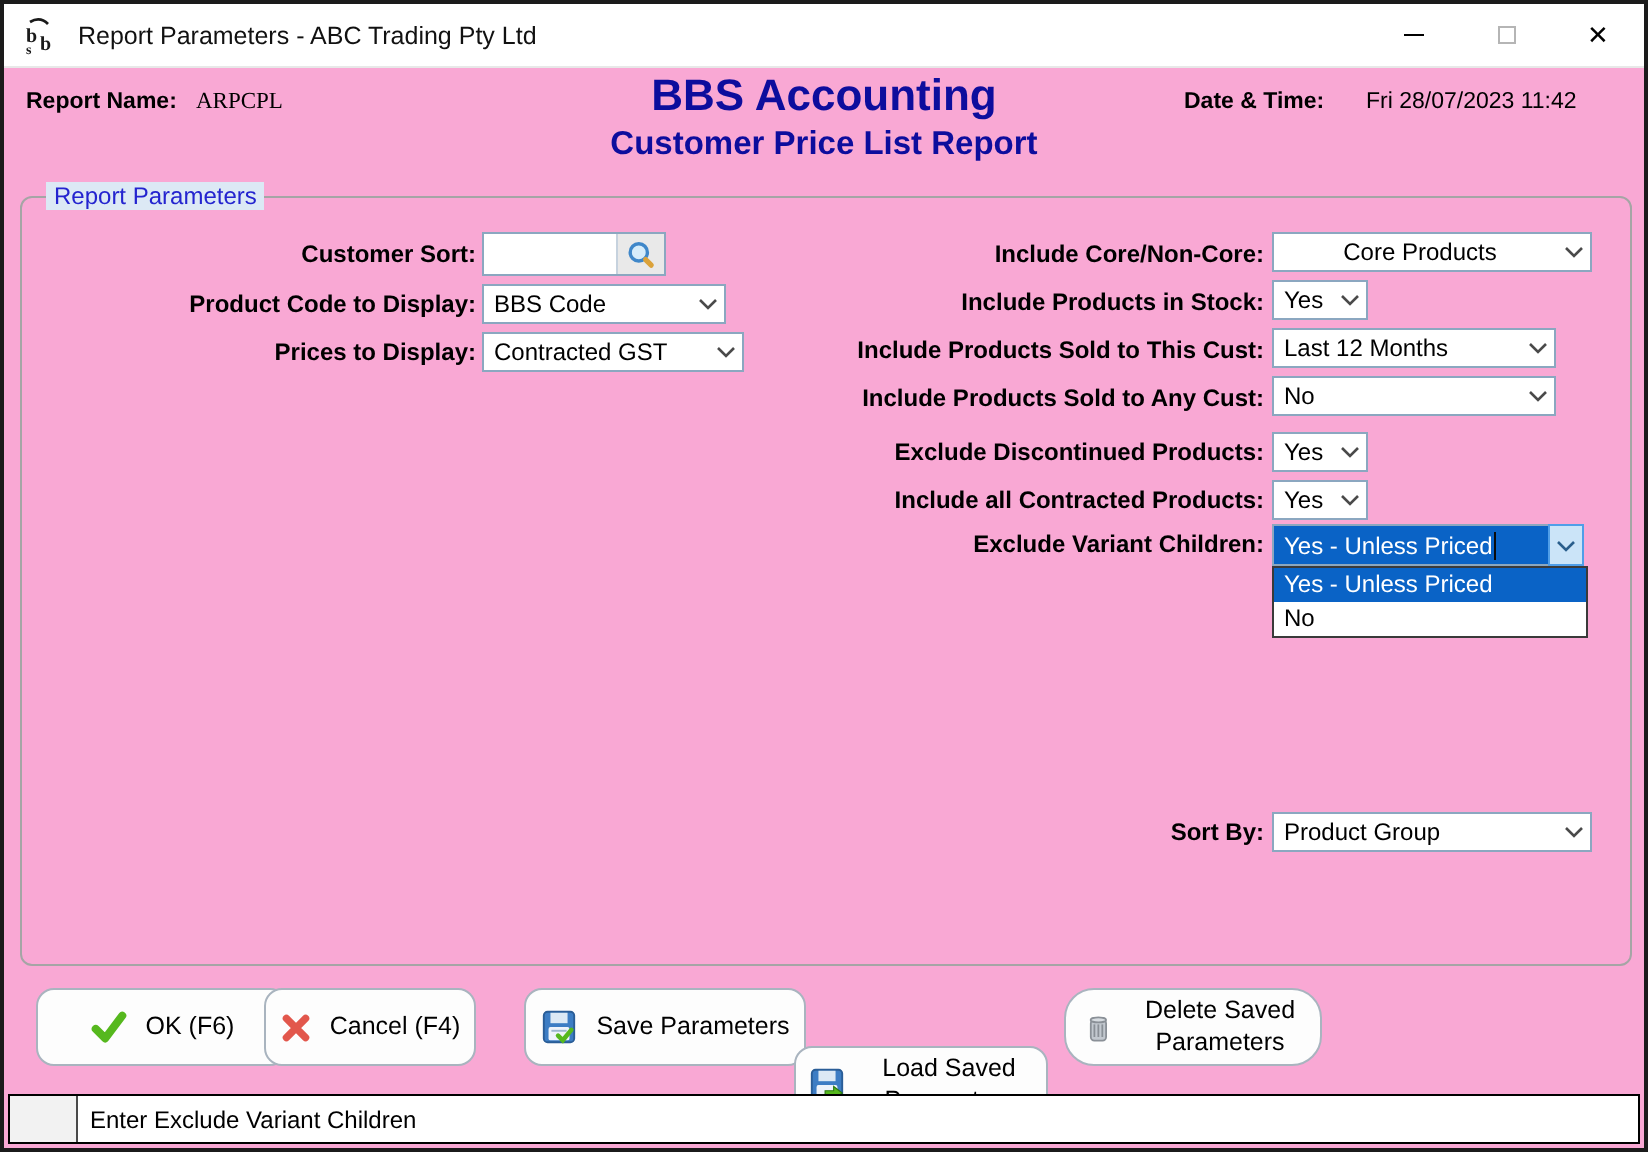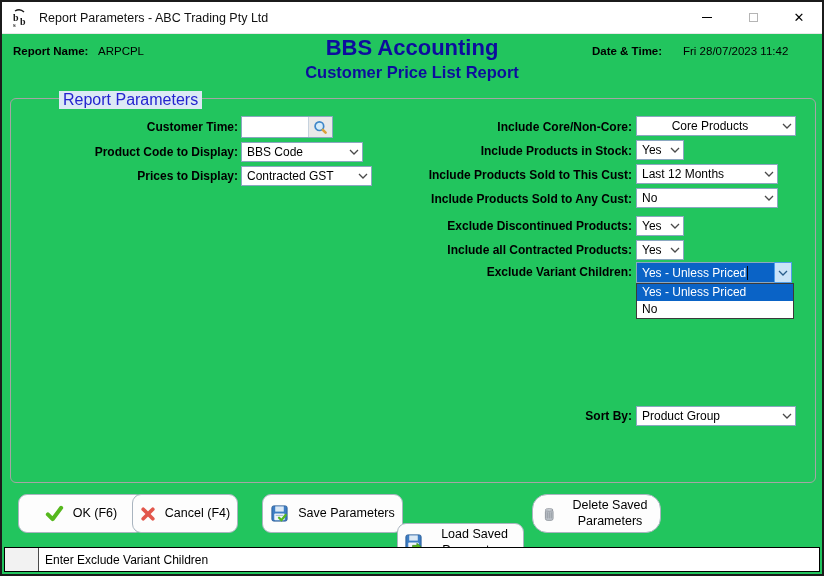--- a/index.html
+++ b/index.html
@@ -13,32 +13,32 @@
   .titlebar{position:absolute;left:2px;top:2px;right:2px;height:32px;background:#fff;
     display:flex;align-items:center;border-bottom:1px solid #e8e8e8;}
   .app-icon{margin:0 8px 0 9px;display:flex;align-items:center;}
   .win-title{font-size:12.5px;color:#111;}
   .win-controls{margin-left:auto;display:flex;height:100%;}
   .win-btn{width:46px;height:100%;display:flex;align-items:center;justify-content:center;cursor:default;}
   .glyph-min{width:10px;height:1px;background:#000;}
   .glyph-max{width:9px;height:9px;border:1px solid #b5b5b5;}
   .glyph-close{font-size:13px;color:#000;line-height:1;}
   
-  .body{position:absolute;left:2px;top:34px;right:2px;bottom:2px;background:#22c55e;}
+  .body{position:absolute;left:2px;top:34px;right:2px;bottom:2px;background:#f9a8d4;}
   .hdr-label{position:absolute;font-size:11.5px;font-weight:bold;white-space:nowrap;}
   .hdr-value{position:absolute;font-size:11.5px;white-space:nowrap;}
   .app-title{position:absolute;left:0;right:0;top:1px;text-align:center;
     font-size:22px;font-weight:bold;color:#0d0d9d;}
   .report-title{position:absolute;left:0;right:0;top:29px;text-align:center;
     font-size:16.5px;font-weight:bold;color:#0d0d9d;}
   
   .groupbox{position:absolute;left:8px;top:64px;width:806px;height:385px;
     border:1px solid #a5a5a5;border-radius:6px;}
   .group-legend{position:absolute;left:12px;top:-8px;background:#dce9f5;padding:0 4px;
-    font-size:16px;color:#2424cf;margin-left:36px;}
+    font-size:12px;color:#2424cf;}
   .flabel{position:absolute;font-size:12px;font-weight:bold;text-align:right;white-space:nowrap;}
   .flabel.l{left:0;width:227px;}
   .flabel.r{left:300px;width:321px;}
   
   .combo{position:absolute;background:#fff;border:1px solid #8ba7c0;display:flex;
     align-items:center;font-size:12px;cursor:default;}
   .combo .txt{flex:1;padding-left:5px;white-space:nowrap;overflow:hidden;}
   .combo .arr{width:17px;height:100%;display:flex;align-items:center;justify-content:center;flex:none;}
   .combo.open{padding:0;}
   .combo.open .sel{flex:1;height:100%;background:#0a63c6;color:#fff;display:flex;
@@ -89,30 +89,30 @@
         </div>
       <div class="win-btn">
           <span class="glyph-close">✕</span>
         </div>
     </div>
   </div>
 
   <div class="body">
 
     <span class="hdr-label" style="left:11px;top:11px;">Report Name:</span>
-    <span class="hdr-value" style="left:96px;top:11px;">ARPCPL</span>
+    <span class="hdr-value" style="left:96px;top:11px;font-family:Liberation Serif, serif;">ARPCPL</span>
     <div class="app-title">BBS Accounting</div>
     <div class="report-title">Customer Price List Report</div>
     <span class="hdr-label" style="left:590px;top:11px;">Date &amp; Time:</span>
     <span class="hdr-value" style="left:681px;top:11px;">Fri 28/07/2023 11:42</span>
 
     <div class="groupbox">
       <span class="group-legend">Report Parameters</span>
 
-      <span class="flabel l" style="top:21px;">Customer Time:</span>
+      <span class="flabel l" style="top:21px;">Customer Sort:</span>
       <div class="lookup" style="left:230px;top:17px;width:92px;height:22px;">
         <input value="" style="">
         <span class="lk-btn">
           <svg width="15" height="15" viewBox="0 0 15 15">
             <circle cx="6.4" cy="6.2" r="4.3" fill="#d6ecfa" stroke="#3f87c9" stroke-width="1.7"></circle>
             <line x1="9.8" y1="9.8" x2="12.6" y2="12.6" stroke="#dba23a" stroke-width="2.6" stroke-linecap="round"></line>
           </svg>
         </span>
       </div>
 

